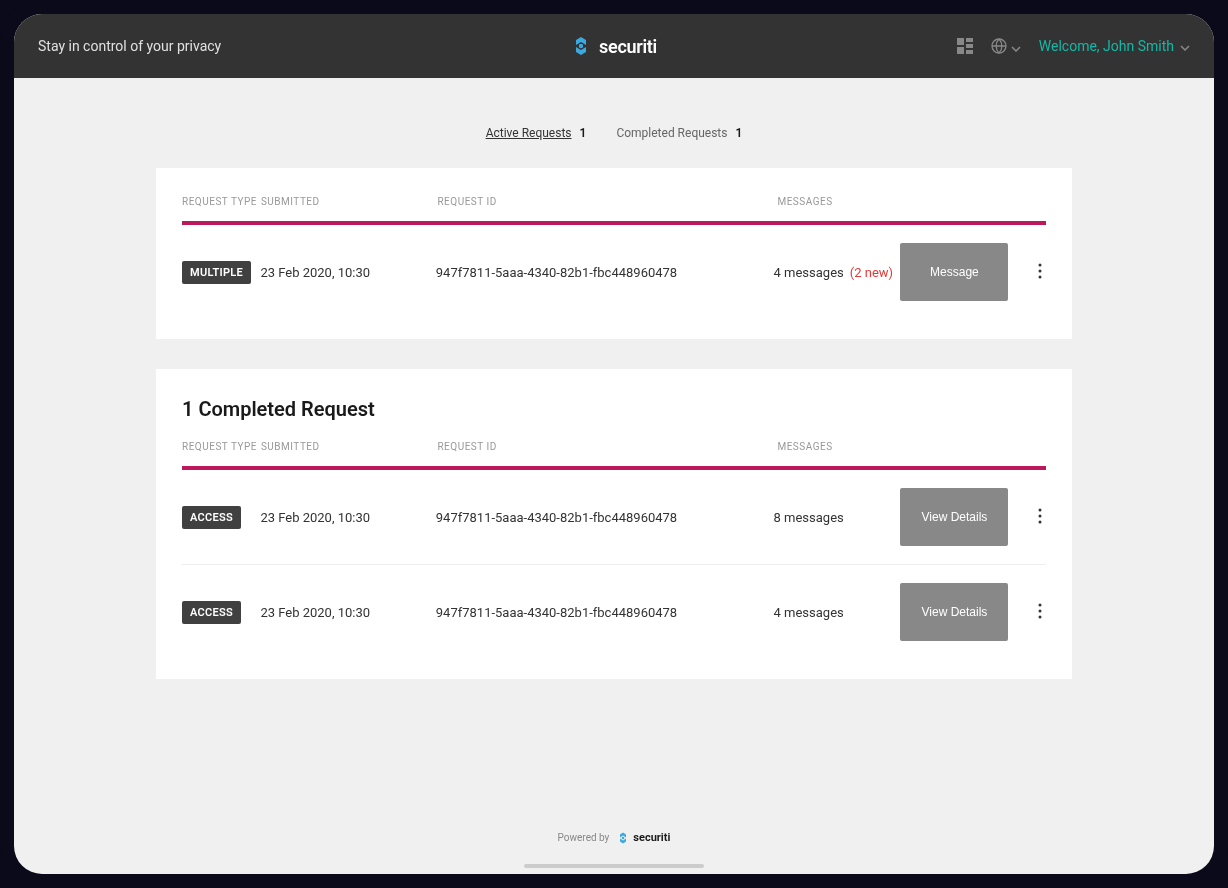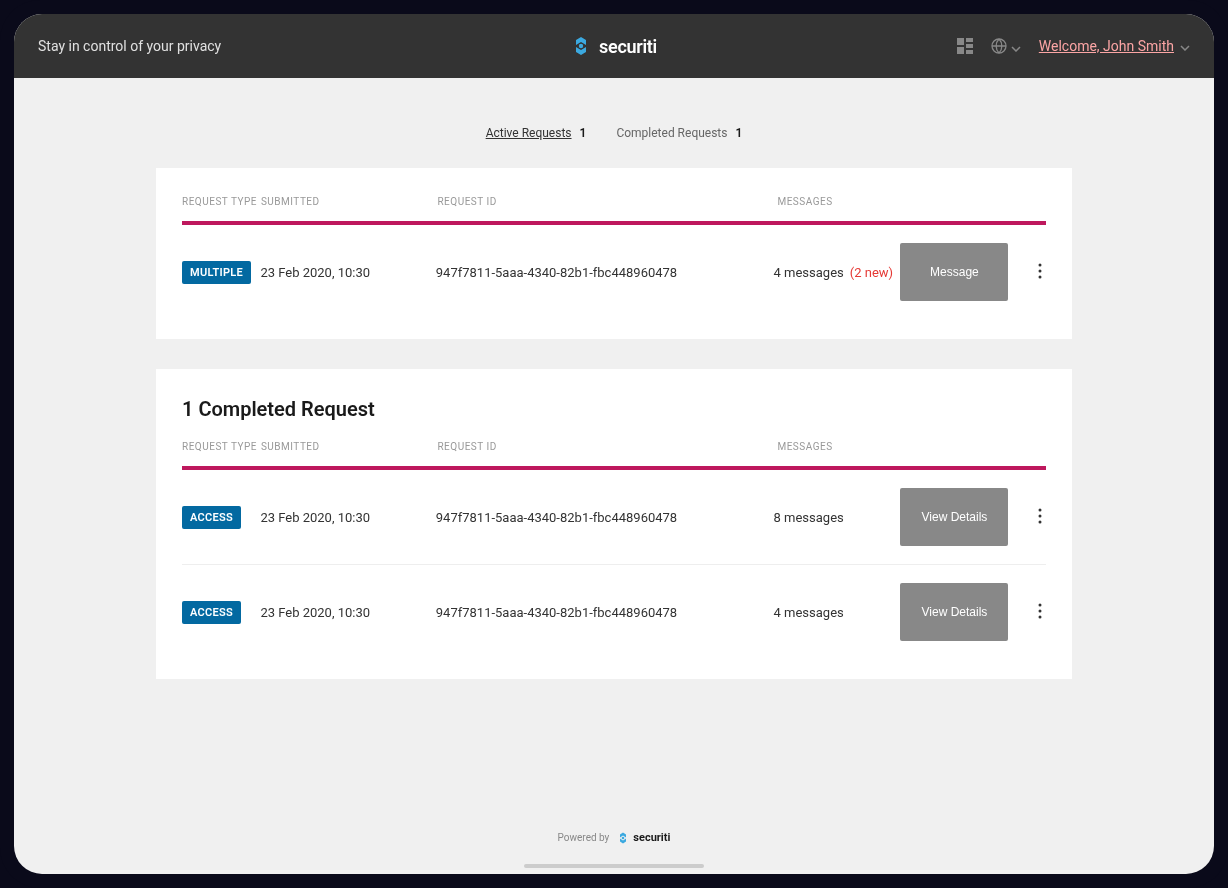--- a/index.html
+++ b/index.html
@@ -92,24 +92,23 @@
       display: flex;
       align-items: center;
       gap: 4px;
       cursor: pointer;
     }
     
     .user-dropdown {
       display: flex;
       align-items: center;
       gap: 6px;
-      color: #fca5a5;
+      color: #14b8a6;
       font-size: 14px;
       cursor: pointer;
-      text-decoration: underline;
     }
     
     .chevron {
       color: #888;
     }
     
     .content {
       flex: 1;
       overflow-y: auto;
       display: flex;
@@ -187,21 +186,21 @@
       border-bottom: 1px solid #eee;
       font-size: 13px;
       color: #333;
     }
     
     .table-row:last-child {
       border-bottom: none;
     }
     
     .badge {
-      background: #0369a1;
+      background: #404040;
       color: #fff;
       font-size: 11px;
       font-weight: 600;
       padding: 5px 8px;
       border-radius: 2px;
       display: inline-block;
       text-align: center;
       letter-spacing: 0.3px;
     }
     

